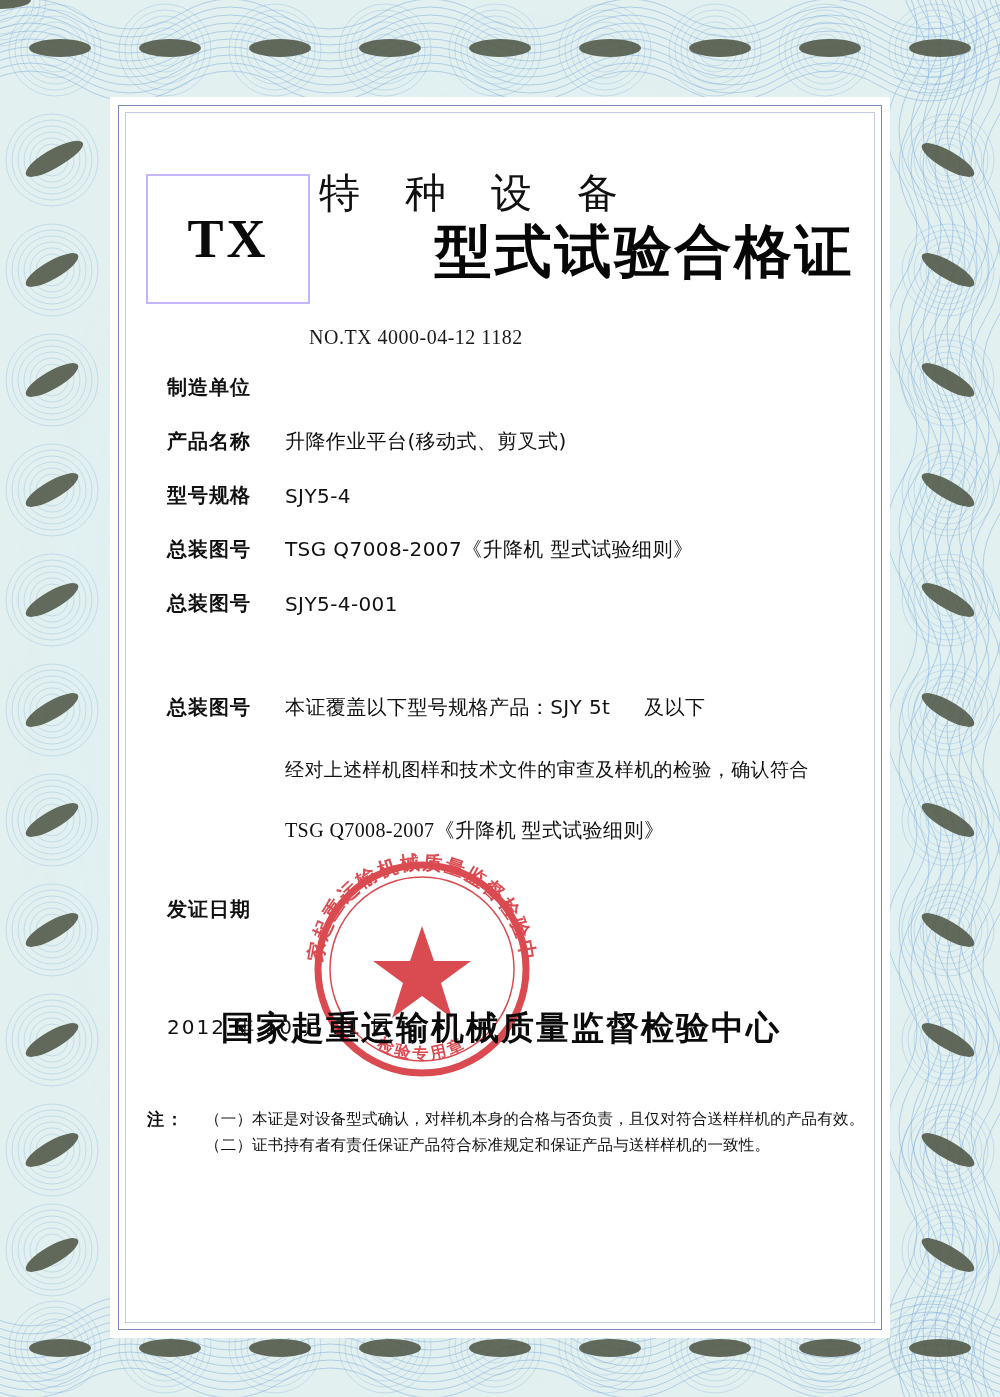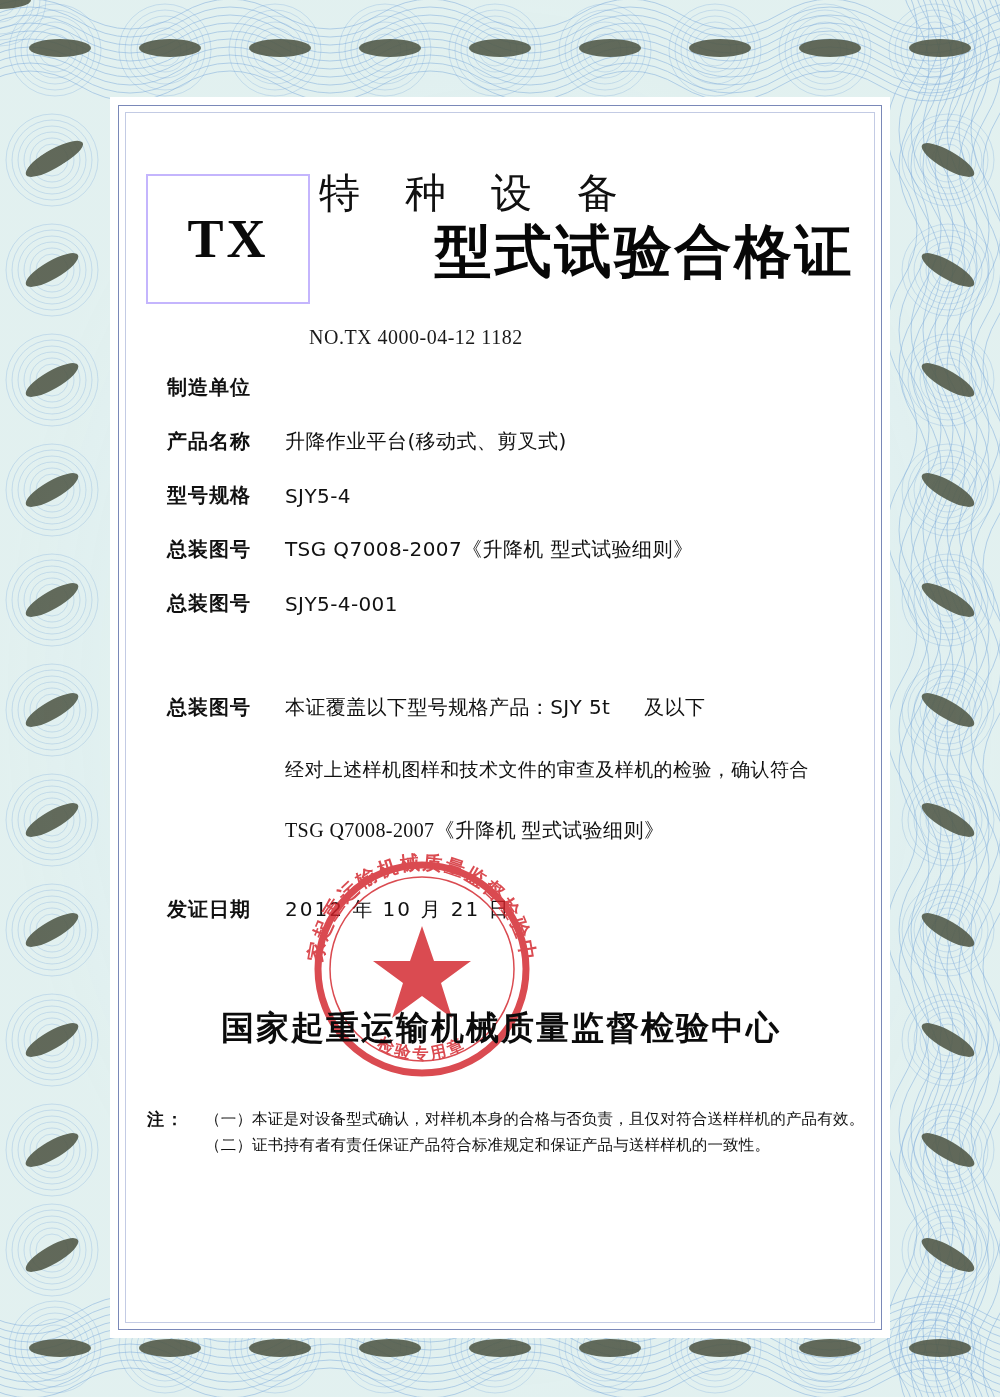--- a/index.html
+++ b/index.html
@@ -163,20 +163,21 @@
     font-size: 20px;
   }
 
   
   .issue-row {
     position: absolute;
     left: 48px;
     top: 790px;
     display: flex;
     align-items: baseline;
+    flex-direction: column;
   }
   .issue-row .field-label { width: 118px; flex: 0 0 118px; }
   .issue-row .field-value { letter-spacing: 2px; }
 
   
   .seal {
     position: absolute;
     left: 168px;
     top: 728px;
     width: 270px;

